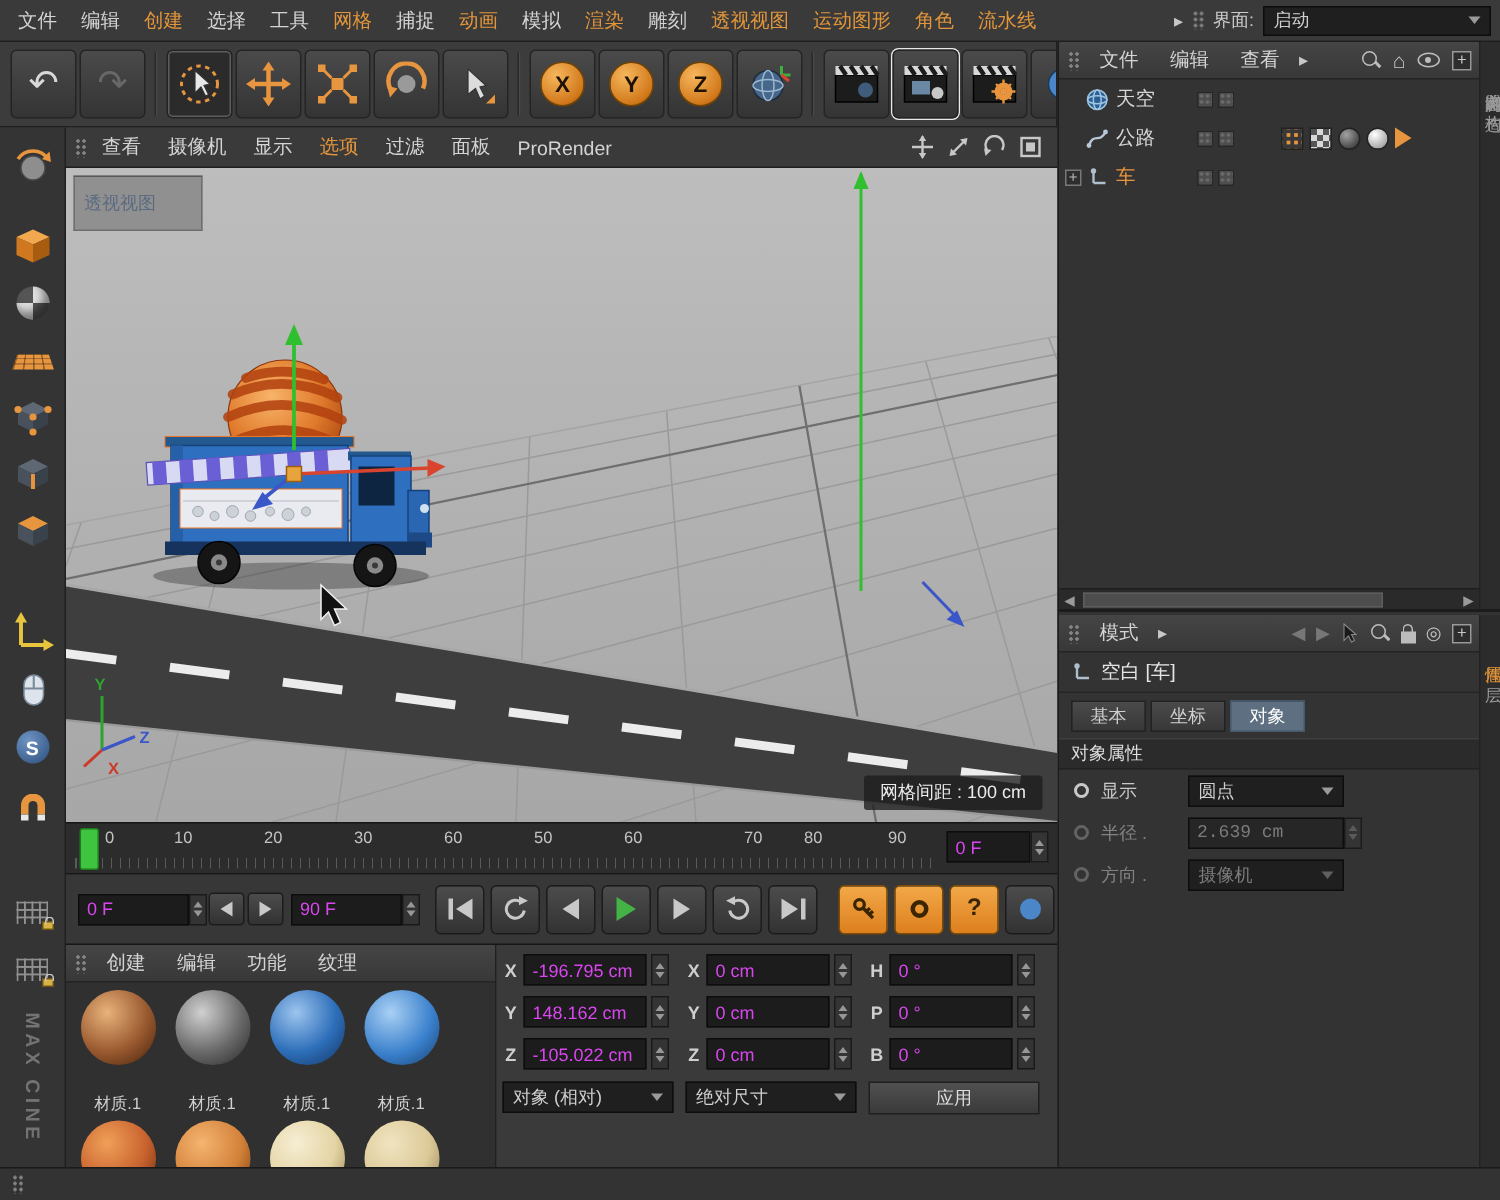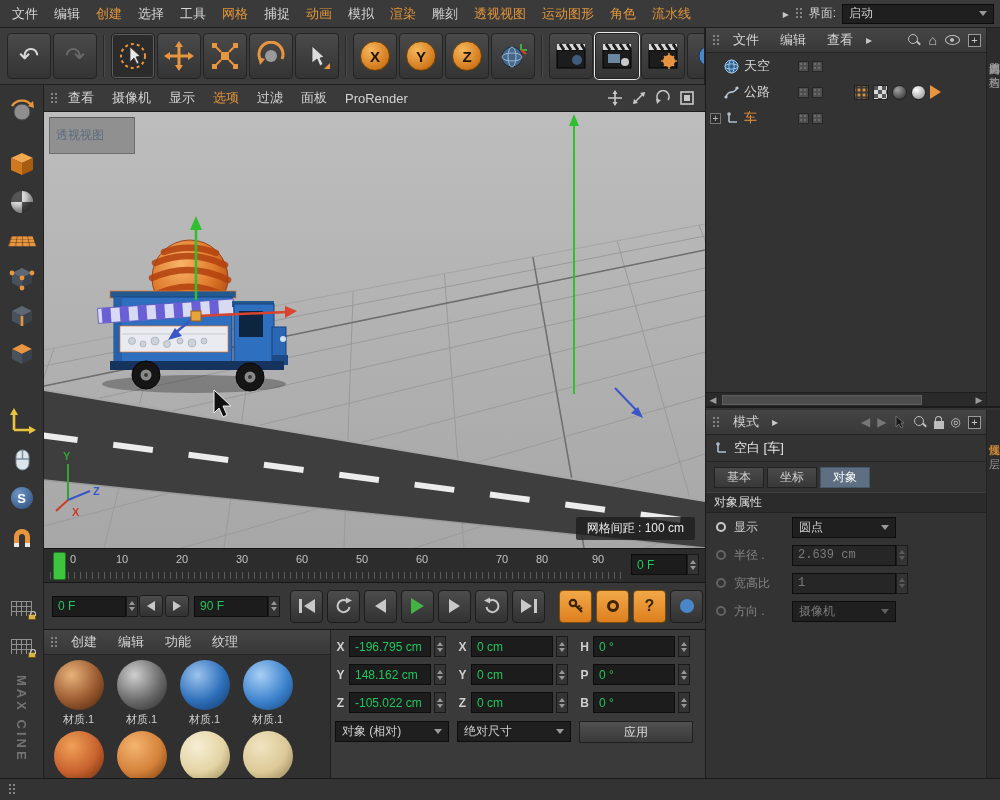--- a/index.html
+++ b/index.html
@@ -6,21 +6,21 @@
   html,body { width:1000px; height:800px; overflow:hidden; background:#2e2e2e;
     font-family:"Liberation Sans", sans-serif; font-size:12px; color:#ccc; }
   .abs { position:absolute; }
   
   .grip { width:8px; height:13px; flex:none;
     background-image:radial-gradient(circle,#848484 1px,transparent 1.3px);
     background-size:4px 4px; }
   .mi { padding:0 8px; font-size:13px; color:#d4d4d4; white-space:nowrap; }
   .mi.accent { color:#e2953a; }
   .fld { background:#1c1c1c; border:1px solid #0d0d0d; height:21px; display:flex;
-    align-items:center; padding:0 5px; color:#22c55e; white-space:nowrap; overflow:hidden;}
+    align-items:center; padding:0 5px; color:#d946ef; white-space:nowrap; overflow:hidden;}
   .fld.dis { color:#7b7b7b; background:#262626; }
   .stepper { width:12px; height:21px; background:#343434; border:1px solid #1a1a1a;
     display:flex; flex-direction:column; align-items:center; justify-content:center; gap:2px; flex:none;}
   .stepper i { width:0; height:0; border-left:3px solid transparent; border-right:3px solid transparent; }
   .stepper .u { border-bottom:4px solid #979797; }
   .stepper .d { border-top:4px solid #979797; }
   .stepper.dis .u { border-bottom-color:#5a5a5a; } .stepper.dis .d { border-top-color:#5a5a5a; }
   .dd { background:#1f1f1f; border:1px solid #0d0d0d; height:21px; display:flex;
     align-items:center; padding:0 6px; color:#cfcfcf; }
   .dd .caret { margin-left:auto; width:0; height:0; border-left:4px solid transparent;
@@ -117,21 +117,21 @@
   .obtn { width:33px; height:33px; border-radius:4px; background:linear-gradient(#f2a848,#dd7f1e);
     border:1px solid #7c4c08; display:flex; align-items:center; justify-content:center;
     color:#3a2402; font-weight:bold; font-size:16px; margin:0 2px; flex:none; }
   .ring { width:12px; height:12px; border:3px solid #3a2402; border-radius:50%; }
   
   #materials { left:44px; top:630px; width:287px; height:148px; background:#303030;
     border-right:1px solid #202020; overflow:hidden; }
   #mat-grid { display:flex; flex-wrap:wrap; gap:6px; padding:5px 6px; }
   .mat { width:57px; display:flex; flex-direction:column; align-items:center; }
   .msphere { width:50px; height:50px; border-radius:50%; }
-  .mlabel { font-size:11px; color:#d0d0d0; margin-top:2px; height:13px; }
+  .mlabel { font-size:11px; color:#d0d0d0; margin-top:18px; height:13px; }
   .m0 { background:radial-gradient(circle at 35% 30%, #e8b27a, #9a5a30 55%, #432008); }
   .m1 { background:radial-gradient(circle at 35% 30%, #d0d0d0, #6a6a6a 55%, #262626); }
   .m2 { background:radial-gradient(circle at 35% 30%, #9cc4ee, #2e6fba 55%, #123463); }
   .m3 { background:radial-gradient(circle at 35% 30%, #a8d0f4, #3a80cc 58%, #16416f); }
   .m4 { background:rad​ial-gradient(circle at 35% 30%, #f0a058, #c8622e 55%, #64260a); }
   .m4 { background:radial-gradient(circle at 35% 30%, #f0a058, #c8622e 55%, #64260a); }
   .m5 { background:radial-gradient(circle at 35% 30%, #f4b470, #d4823a 55%, #703608); }
   .m6 { background:radial-gradient(circle at 35% 30%, #f6eed4, #e4d4a4 55%, #8e7c4c); }
   .m7 { background:radial-gradient(circle at 35% 30%, #f0e4c0, #dcc998 55%, #887648); }
   
@@ -926,29 +926,20 @@
       <span class="radio dim"></span>
       <span class="alabel dim">半径 .</span>
       <div class="fld dis actl">2.639 cm</div>
       <div class="stepper dis">
           <i class="u"></i>
           <i class="d"></i>
         </div>
     </div>
     <div class="arow">
       <span class="radio dim"></span>
-      <span class="alabel dim">宽高比</span>
-      <div class="fld dis actl">1</div>
-      <div class="stepper dis">
-          <i class="u"></i>
-          <i class="d"></i>
-        </div>
-    </div>
-    <div class="arow">
-      <span class="radio dim"></span>
       <span class="alabel dim">方向 .</span>
       <div class="dd dis actl">
         <span>摄像机</span>
         <span class="caret"></span>
       </div>
     </div>
     <div class="sidestrip">
       <span class="vtab accent">属性</span>
       <span class="vtab">层</span>
     </div>

